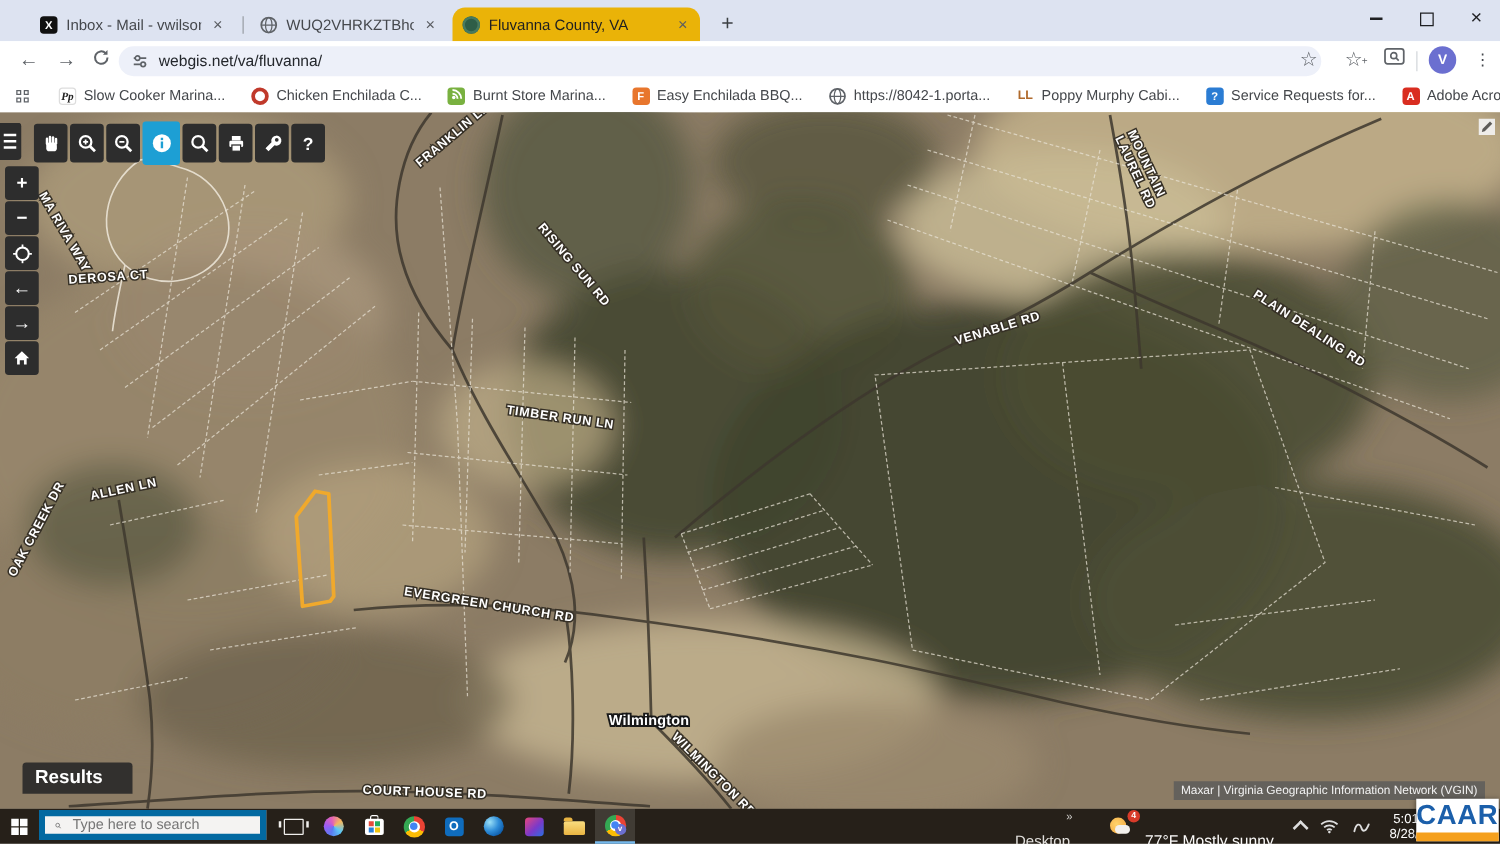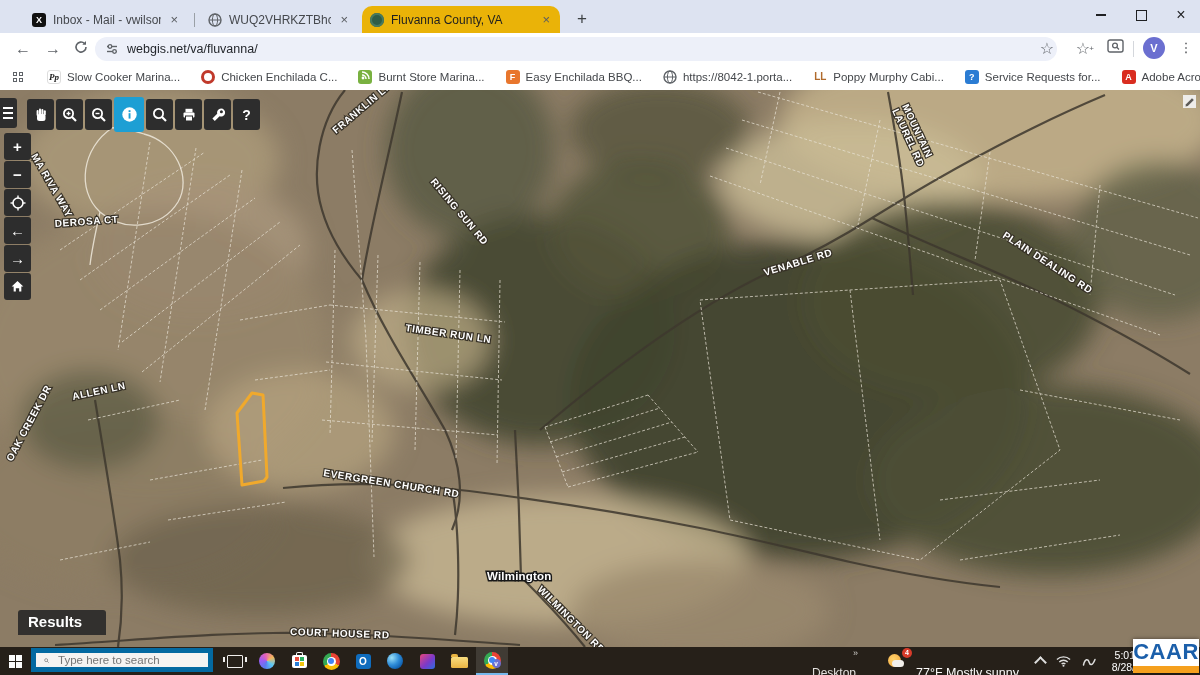--- a/index.html
+++ b/index.html
@@ -110,21 +110,21 @@
          background:#6b6fd0;color:#fff;font-size:6.5px;font-weight:bold;text-align:center;
          line-height:9px}
   .trtxt{position:absolute;top:12px;height:28px;display:flex;align-items:center;font-size:12px}
   .chev{position:absolute;left:1036px;top:11px;width:7px;height:7px;border-left:2px solid #ddd;
         border-top:2px solid #ddd;transform:rotate(45deg)}
   .clock{position:absolute;left:1098px;top:2px;width:37px;text-align:right;font-size:10.5px;
          line-height:12px;color:#fff}
   .caar{position:absolute;right:1px;bottom:2px;width:66px;height:34px;background:#fff;z-index:60;
         display:flex;flex-direction:column;box-shadow:0 0 4px rgba(0,0,0,.5)}
   .caar .txt{flex:1;color:#1b5faa;font-weight:bold;font-size:22px;line-height:26px;
-        text-align:center;letter-spacing:.5px}
+        letter-spacing:.5px}
   .caar .bar{height:7px;background:#f5a01e}
 </style>
 </head>
 <body>
 
 <div class="tabstrip">
   <div class="tab" style="left:24px;width:164px">
     <span class="favsq">X</span>
     <span class="title">Inbox - Mail - vwilsonrealtor@</span>
     <span class="tclose">×</span>
@@ -445,20 +445,21 @@
     </div>
   </div>
 
   <div class="mapedit">
     <svg width="13" height="13" viewBox="0 0 13 13">
         <path d="M2.5 10.5 3 8.2 9 2.2 10.8 4 4.8 10z" fill="#555"></path>
       </svg>
   </div>
 
   <div class="results">Results</div>
+  <div class="attrib">Maxar | Virginia Geographic Information Network (VGIN)</div>
 </div>
 
 <div class="taskbar">
   <div class="start">
     <span class="winlogo">
         <span></span>
         <span></span>
         <span></span>
         <span></span>
       </span>

